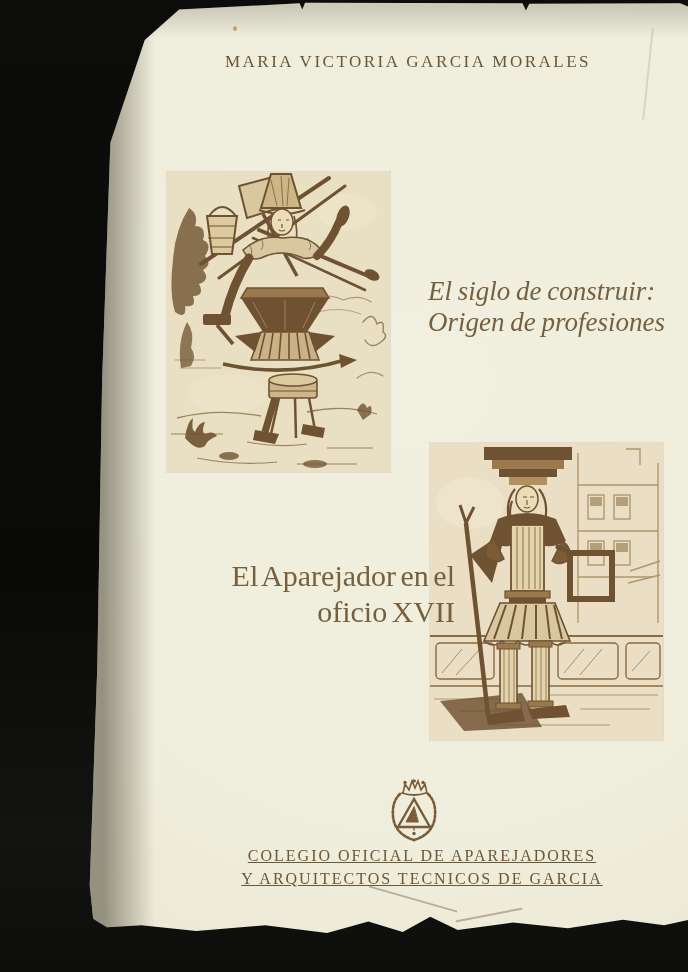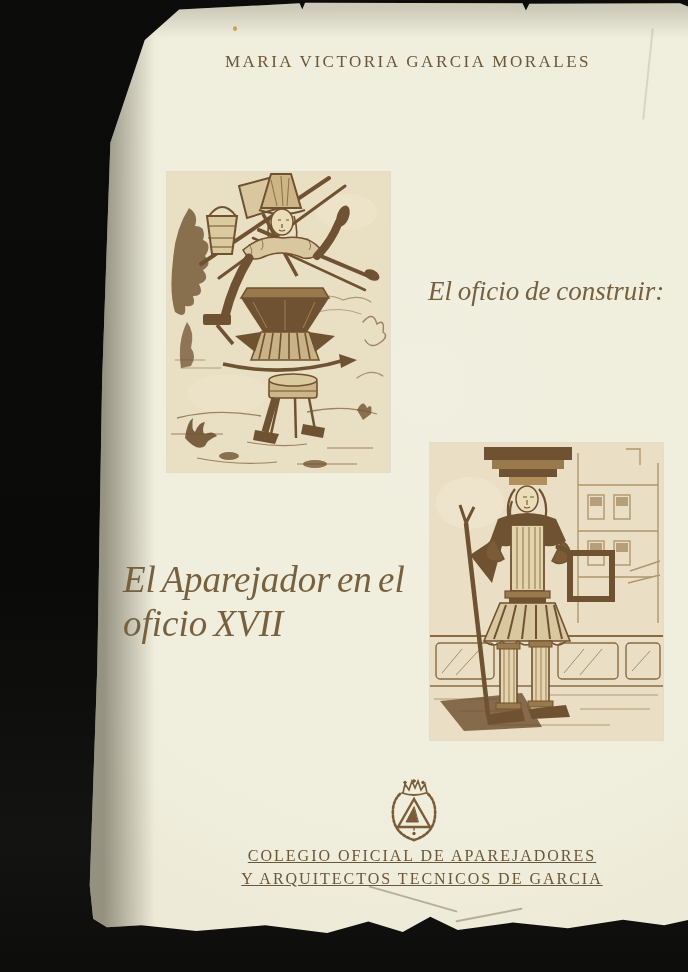--- a/index.html
+++ b/index.html
@@ -19,22 +19,22 @@
       32% 97.2%, 22% 97.8%, 14% 97.2%, 9% 97.4%, 7% 96.5%, 6.5% 93%,
       7.6% 70%, 8.3% 40%, 9.5% 15%, 14.5% 4.2%);margin-left:45px;}
   .author{position:absolute;left:0;top:52px;width:100%;padding-left:38px;box-sizing:border-box;
     text-align:center;font-size:17px;letter-spacing:2.5px;color:#6b5636;}
   .plate{position:absolute;box-shadow:0 0 0 1px rgba(120,100,66,0.12);}
   .plate svg{display:block;}
   .plate-mason{left:122px;top:172px;width:223px;height:300px;}
   .plate-architect{left:385px;top:443px;width:233px;height:297px;}
   .series-title{position:absolute;left:383px;top:276px;width:285px;
     font-style:italic;font-size:27px;line-height:1.14;color:#75603f;word-spacing:-1px;}
-  .main-title{position:absolute;left:78px;top:558px;width:332px;text-align:left;
-    font-style:italic;font-size:37px;line-height:1.2;color:#76603e;word-spacing:-3px;}
+  .main-title{position:absolute;left:78px;top:558px;width:332px;text-align:right;
+    font-size:30px;line-height:1.2;color:#76603e;word-spacing:-3px;}
   .emblem{position:absolute;left:340px;top:777px;width:58px;height:67px;}
   .publisher{position:absolute;left:13px;top:845px;width:100%;padding-left:40px;box-sizing:border-box;
     text-align:center;font-size:16px;line-height:1.42;letter-spacing:2px;color:#6b5636;text-decoration:underline;}
   .crease{position:absolute;background:rgba(118,100,70,0.45);border-radius:2px;}
   .crease1{left:322px;top:898px;width:92px;height:2px;transform:rotate(16deg);}
   .crease2{left:410px;top:914px;width:68px;height:2px;transform:rotate(-11deg);}
   .crease3{left:602px;top:28px;width:2px;height:92px;background:rgba(118,100,70,0.18);transform:rotate(6deg);}
   .fleck{position:absolute;left:188px;top:26px;width:4px;height:5px;border-radius:50%;
     background:#c09a3e;opacity:0.85;}
 </style>
@@ -122,21 +122,22 @@
         <g fill="#6f5231">
           <path d="M18,266 q2,-16 8,-20 q-2,12 2,14 q4,-10 10,-10 q-4,10 0,12 q8,-4 12,2 q-10,4 -12,10 q-8,6 -20,-8z" opacity="0.9"></path>
           <ellipse cx="62" cy="284" rx="10" ry="4" opacity="0.8"></ellipse>
           <ellipse cx="148" cy="292" rx="12" ry="4" opacity="0.75"></ellipse>
           <path d="M190,238 q6,-12 10,-2 q6,-6 4,6 l-8,6z" opacity="0.8"></path>
         </g>
       </svg>
     </div>
 
     <div class="series-title">
-      <span>El oficio de construir:</span><br>
+      <span>El siglo de construir:</span><br>
+      <span>Origen de profesiones</span>
     </div>
 
     <div class="plate plate-architect">
       <svg role="img" width="233" height="297" viewBox="0 0 233 297" xmlns="http://www.w3.org/2000/svg" aria-label="Sepia engraving of an allegorical architect costumed as a classical column with a capital on his head, holding a measuring staff and a frame, before buildings and a panelled podium">
         <rect width="233" height="297" fill="#eadfc5"></rect>
         <ellipse cx="40" cy="60" rx="34" ry="26" fill="#f0e7cf" opacity="0.6"></ellipse>
         <g stroke="#a68a5c" fill="none" stroke-width="1.4" opacity="0.85">
           <path d="M148,10 v170 M228,20 v160"></path>
           <path d="M148,42 h80 M148,88 h80 M148,134 h74"></path>
           <rect x="158" y="52" width="16" height="24"></rect>

